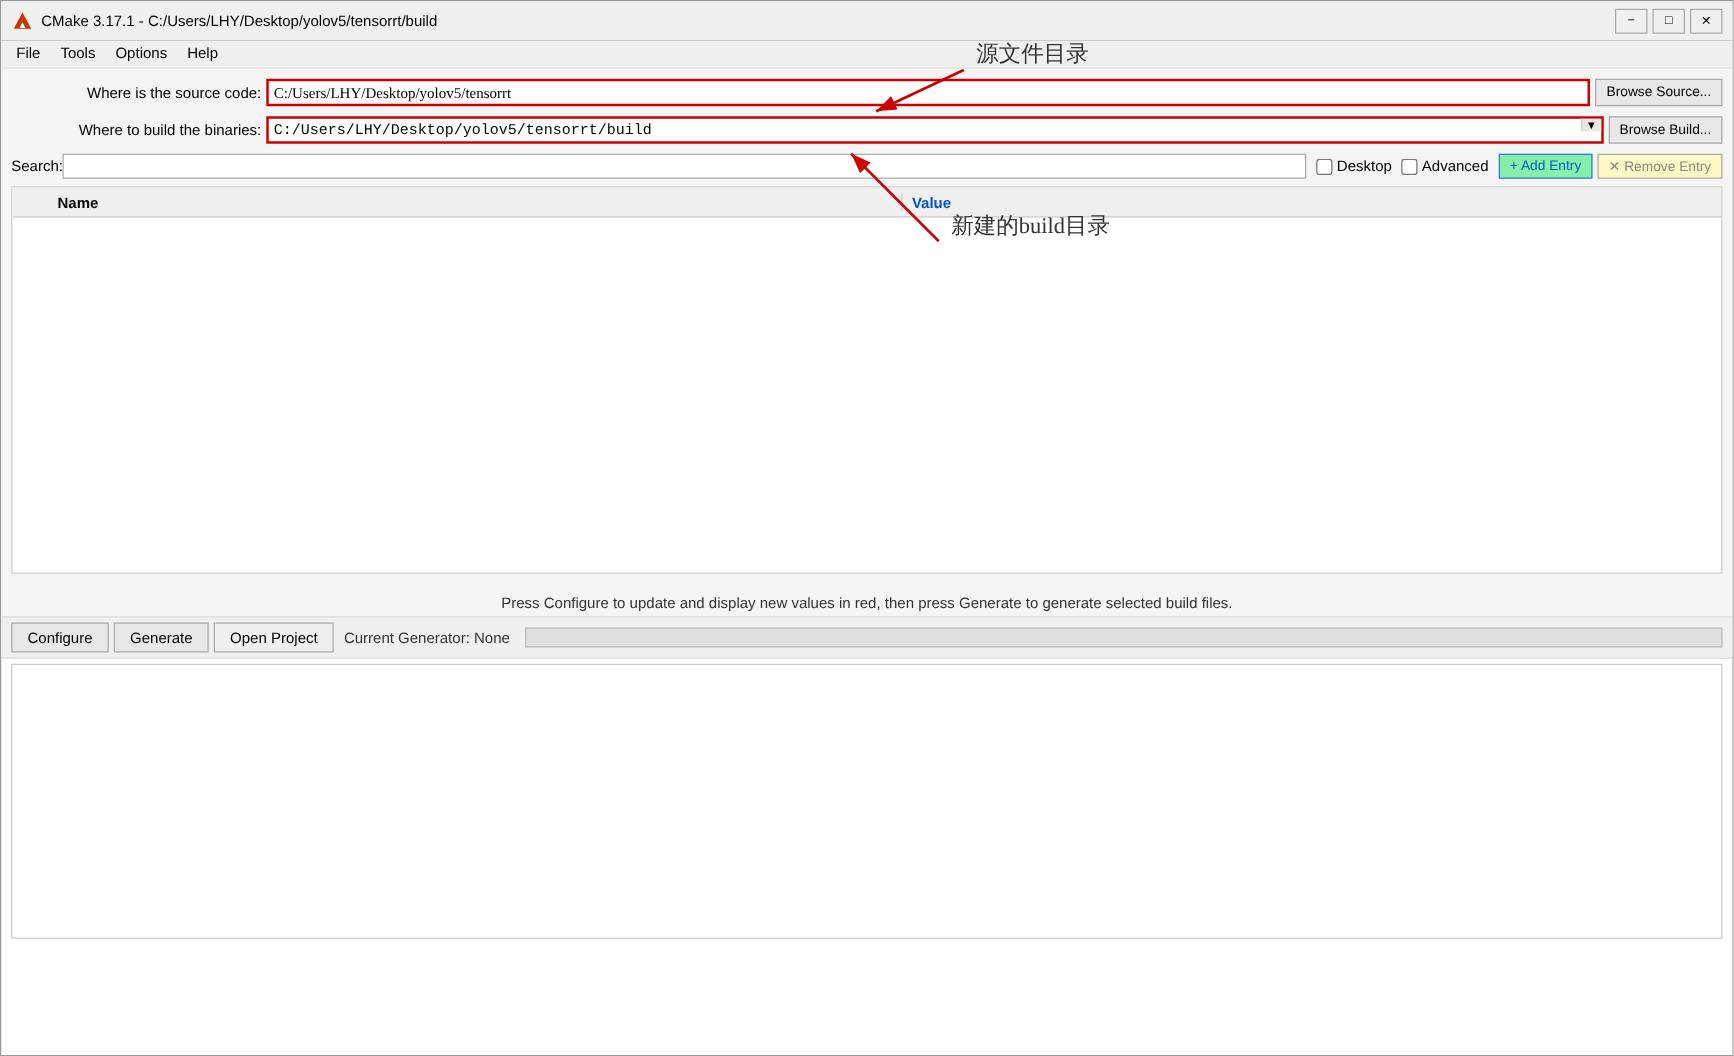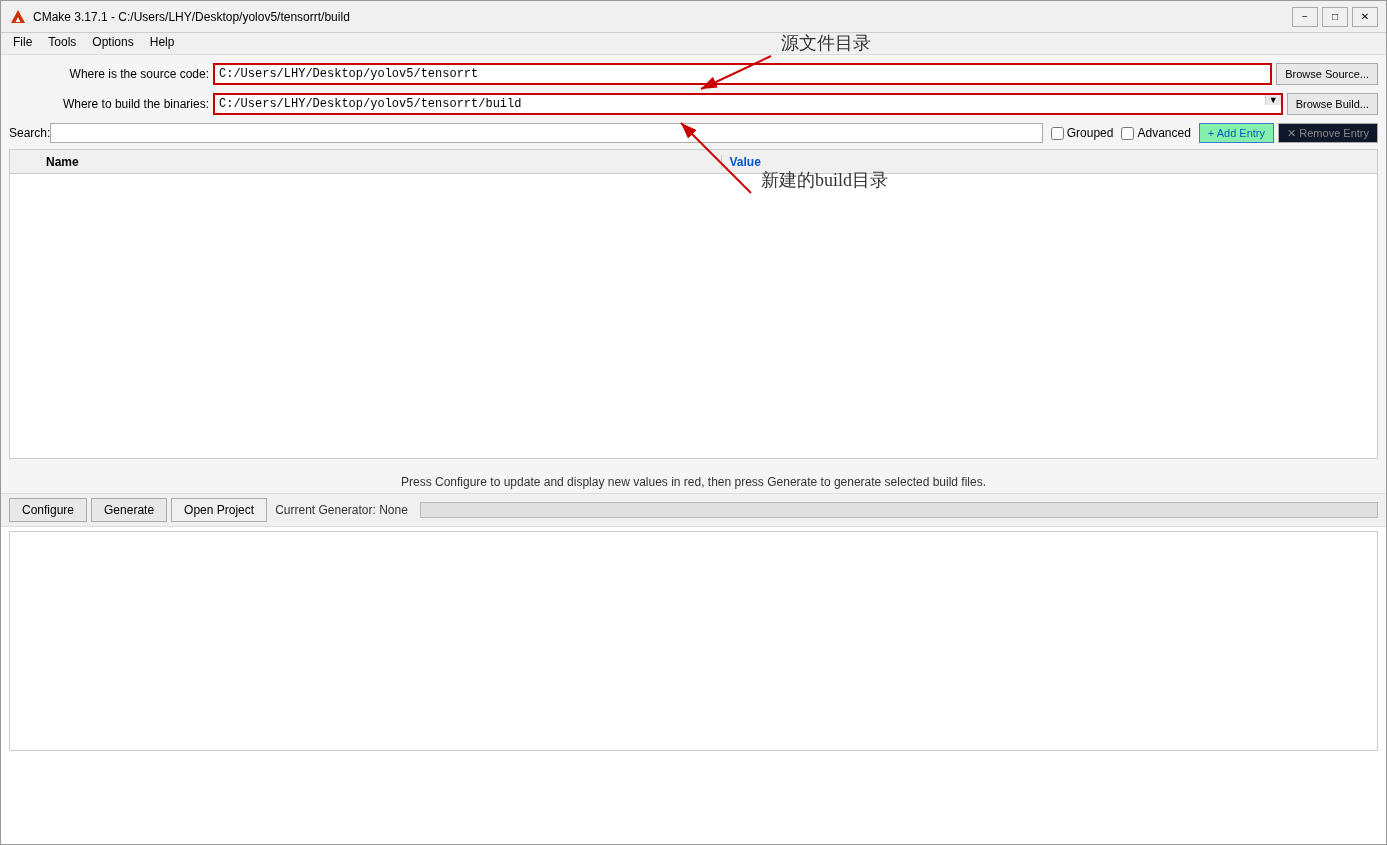--- a/index.html
+++ b/index.html
@@ -87,21 +87,21 @@
     .path-input-wrapper {
       flex: 1;
       position: relative;
     }
     .path-input {
       width: 100%;
       height: 22px;
       border: 2px solid #cc0000;
       padding: 2px 4px;
       font-size: 12px;
-      font-family: Liberation Mono, monospace;
+      font-family: Liberation Serif, serif;
       background: white;
       outline: none;
     }
     .path-combo-text {
       flex: 1;
       font-size: 12px;
       font-family: 'Courier New', monospace;
     }
     .path-combo-arrow {
       width: 16px;
@@ -163,21 +163,21 @@
       color: #0060c0;
       display: flex;
       align-items: center;
       gap: 3px;
     }
     .remove-entry-btn {
       margin-left: 4px;
       height: 20px;
       padding: 0 8px;
       border: 1px solid #aaa;
-      background: #0f172a;
+      background: #fef9c3;
       cursor: pointer;
       font-size: 11px;
       color: #888;
       display: flex;
       align-items: center;
       gap: 3px;
     }
 
     
     .table-container {
@@ -334,21 +334,21 @@
         <span class="path-combo-arrow">▼</span>
       </div>
       <button class="browse-btn">Browse Build...</button>
     </div>
 
     <div class="toolbar-row">
       <span class="search-label">Search:</span>
       <input class="search-input" type="text" style="">
       <label class="checkbox-label">
         <input type="checkbox" style="">
-        <span>Grouped</span>
+        <span>Desktop</span>
       </label>
       <label class="checkbox-label">
         <input type="checkbox" style="">
         <span>Advanced</span>
       </label>
       <button class="add-entry-btn">
         <span>+ Add Entry</span>
       </button>
       <button class="remove-entry-btn">
         <span>✕ Remove Entry</span>

